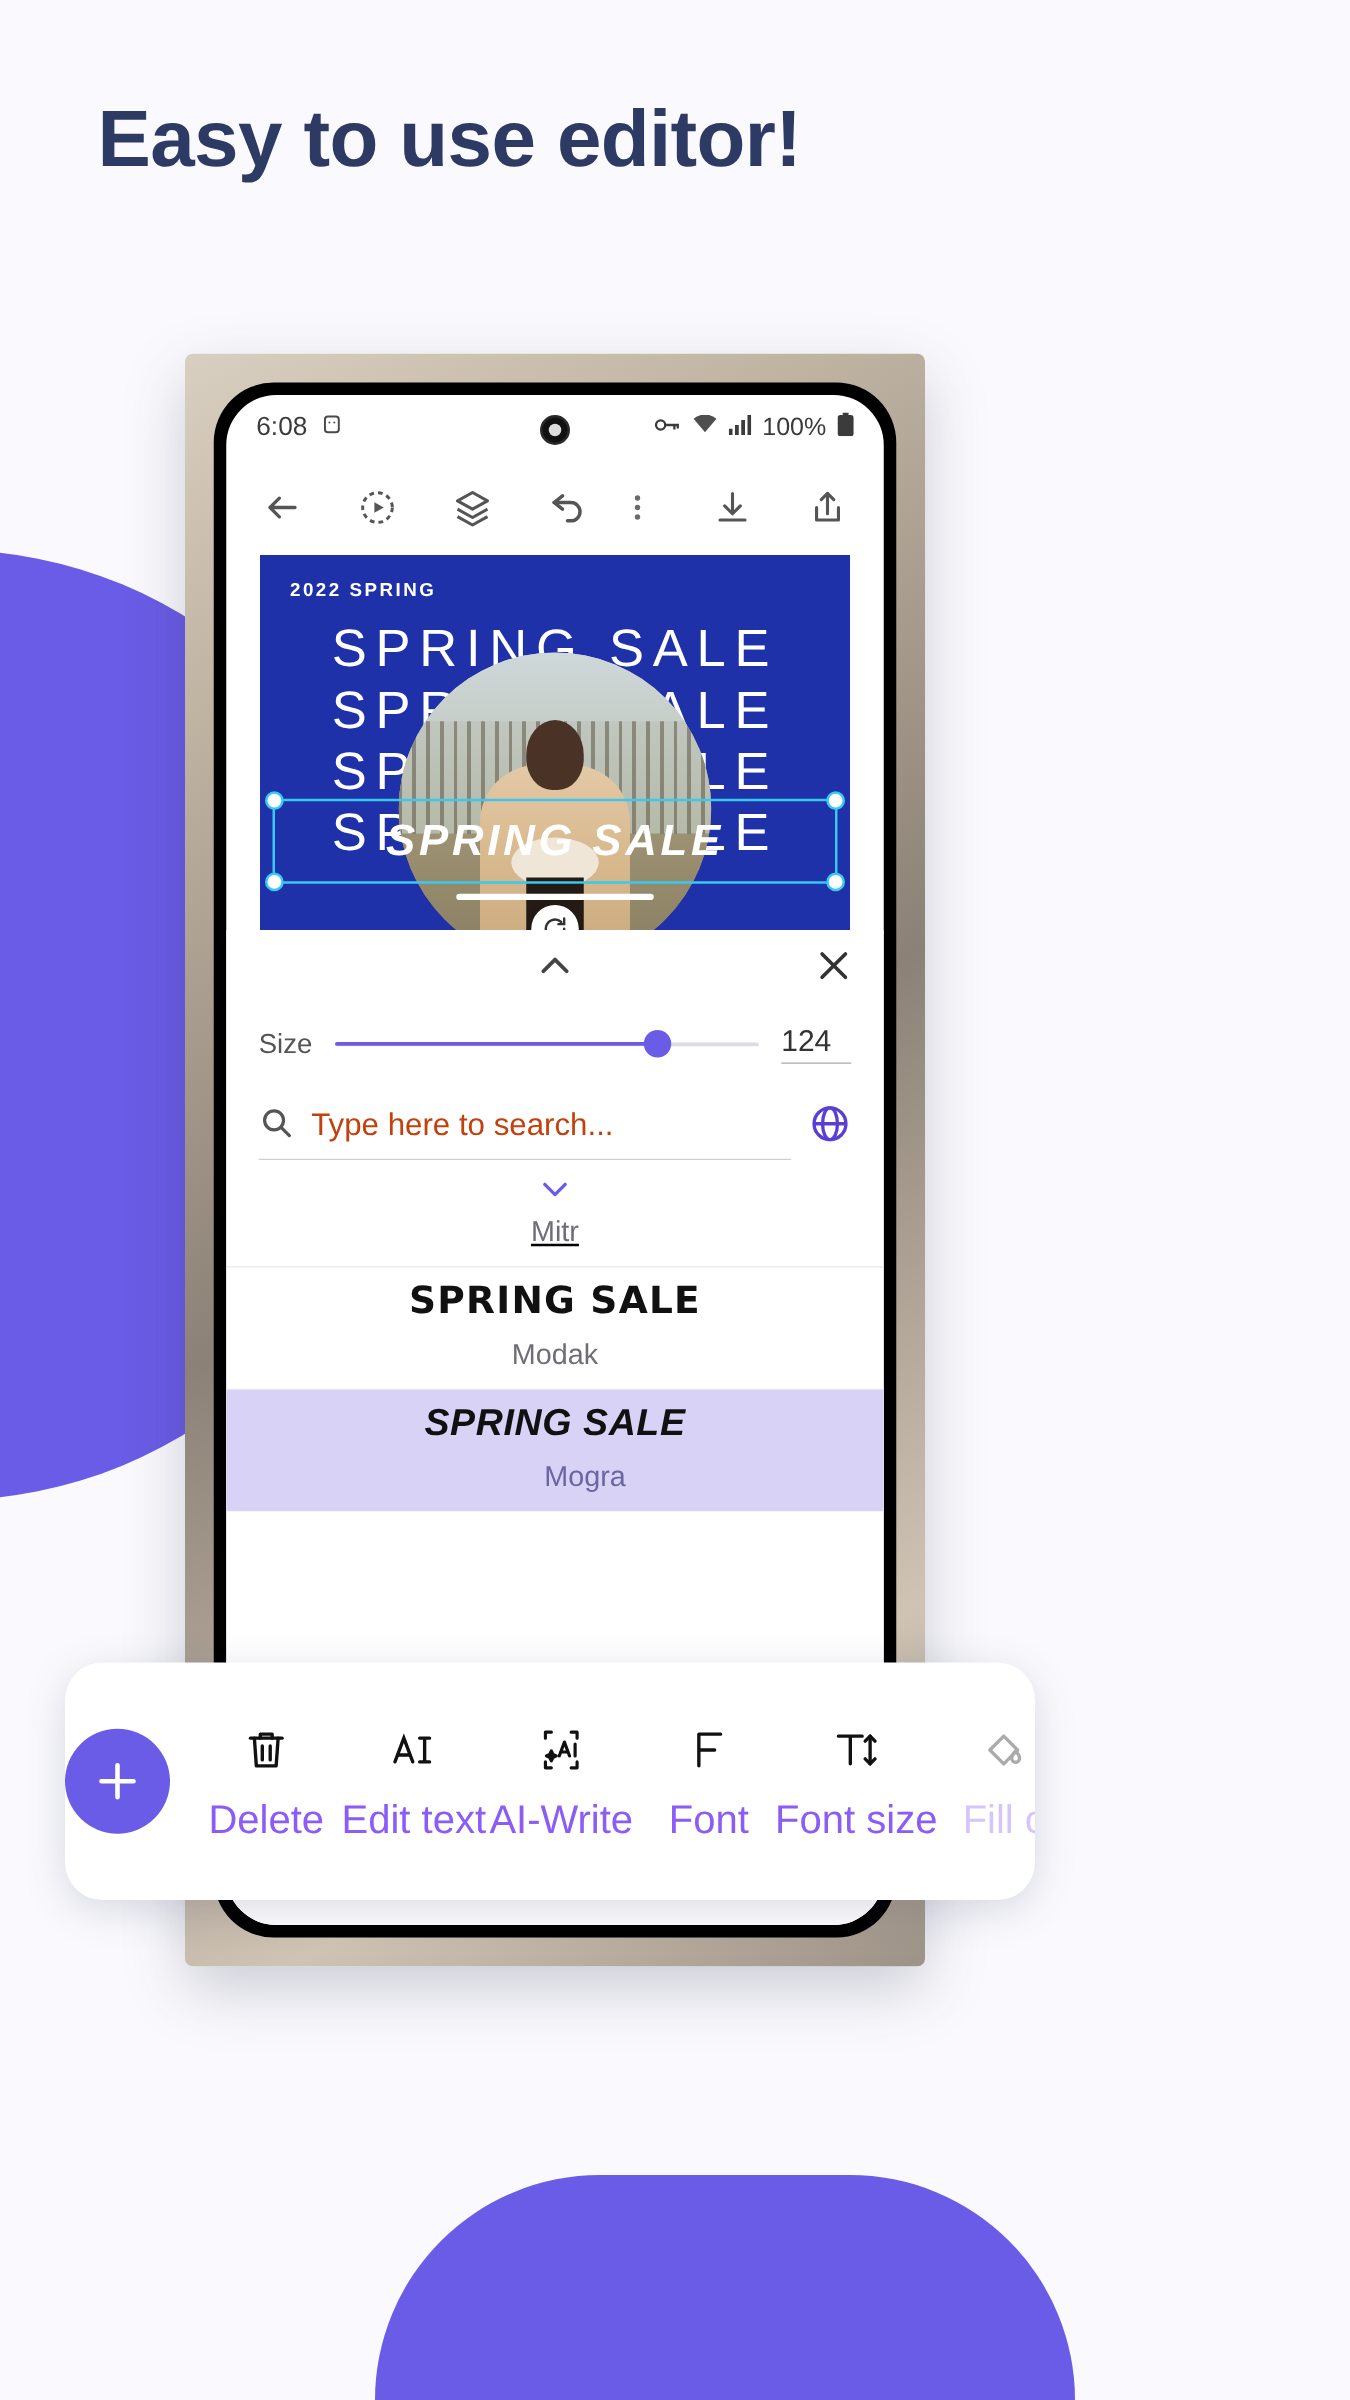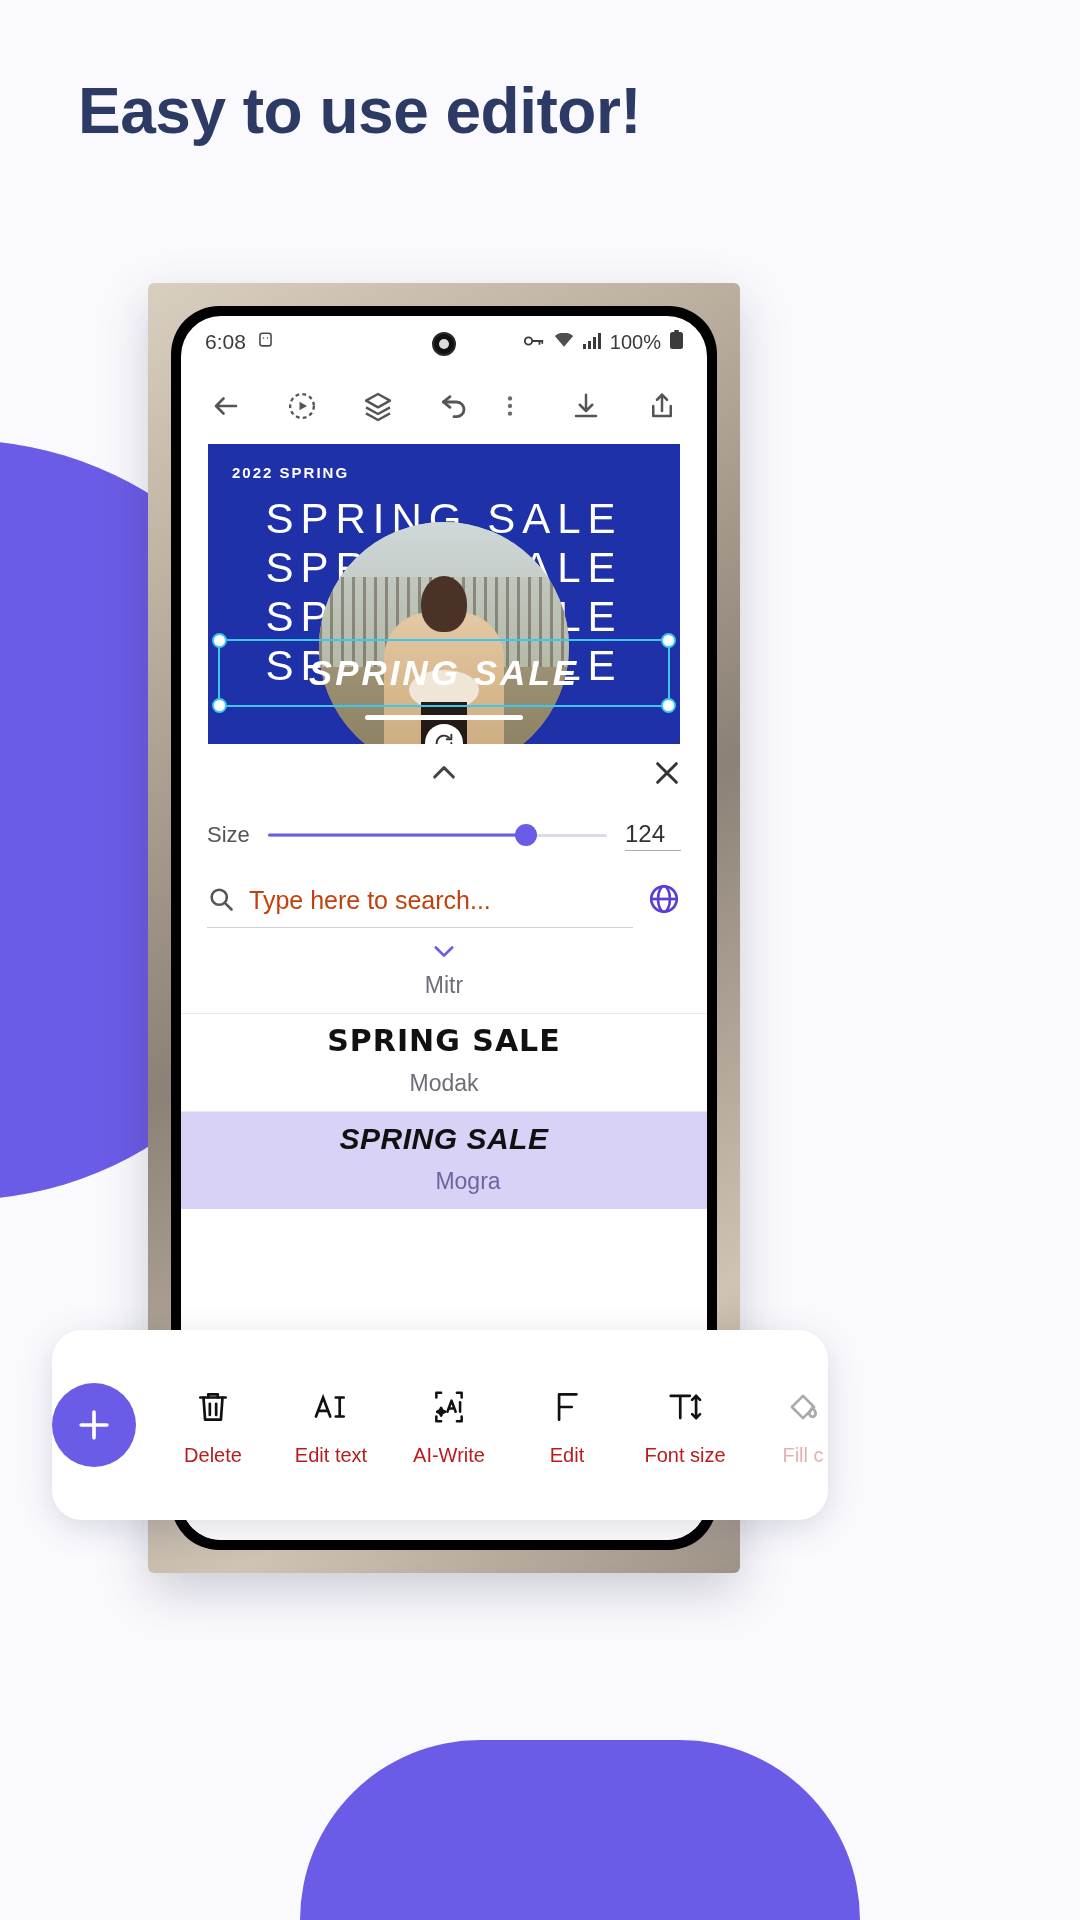--- a/index.html
+++ b/index.html
@@ -204,21 +204,21 @@
   .font-item {
     padding:6px 0 14px; text-align:center;
     border-bottom:1px solid #e8e8ee;
   }
   .font-item.sel { background:#D9D2F7; border-bottom:none; }
   .font-sample { font-size:30px; color:#111; font-weight:700; line-height:1.4; }
   .font-sample.modak { font-family:"DejaVu Sans", sans-serif; font-weight:700; letter-spacing:1px; }
   .font-sample.mogra { font-style:italic; font-weight:700; letter-spacing:.5px; }
   .font-name { font-size:23px; color:#6e6e78; margin-top:8px; }
   .font-item.sel .font-name { color:#6a66a0;margin-left:48px; }
-  .font-item.first { padding-top:0; }
+  .font-item.first { padding-top:0;text-decoration:underline; }
 
   
   .bottombar {
     position:absolute; left:52px; top:1330px;
     width:776px; height:190px;
     background:#fff; border-radius:30px;
     box-shadow:0 8px 34px rgba(40,40,80,.16);
     display:flex; align-items:center;
     z-index:40; overflow:hidden;
   }
@@ -230,21 +230,21 @@
     font-size:46px; line-height:1; font-weight:300;
   }
   .bb-divider { width:1.5px; height:148px; background:#e2e2ea; }
   .bb-items { flex:1; display:flex; align-items:center; padding-left:18px; }
   .bb-item {
     flex:0 0 auto; width:118px;
     display:flex; flex-direction:column; align-items:center; gap:14px;
     color:#111;
   }
   .bb-ico { height:46px; display:flex; align-items:center; justify-content:center; }
-  .bb-lbl { font-size:20px; color:#b91c1c; white-space:nowrap; }
+  .bb-lbl { font-size:32px; color:#8b5cf6; white-space:nowrap; }
   .bb-item.faded { opacity:.35; }
 </style>
 </head>
 <body>
 
 <div class="blob-left"></div>
 <div class="blob-bottom"></div>
 
 <div class="headings">
   <div class="headline">Easy to use editor!</div>
@@ -500,21 +500,21 @@
       </span>
       <span class="bb-lbl">AI-Write</span>
     </div>
 
     <div class="bb-item">
       <span class="bb-ico">
         <svg width="38" height="38" viewBox="0 0 24 24" fill="none" stroke="#111" stroke-width="1.7" stroke-linecap="round">
           <path d="M7 4h11M7 4v16M7 12h8"></path>
         </svg>
       </span>
-      <span class="bb-lbl">Edit</span>
+      <span class="bb-lbl">Font</span>
     </div>
 
     <div class="bb-item">
       <span class="bb-ico">
         <svg width="38" height="38" viewBox="0 0 24 24" fill="none" stroke="#111" stroke-width="1.7" stroke-linecap="round" stroke-linejoin="round">
           <path d="M3 5h12M9 5v14"></path>
             <path d="M19 5v14"></path>
             <path d="M16.5 7.5L19 5l2.5 2.5"></path>
             <path d="M16.5 16.5L19 19l2.5-2.5"></path>
         </svg>

